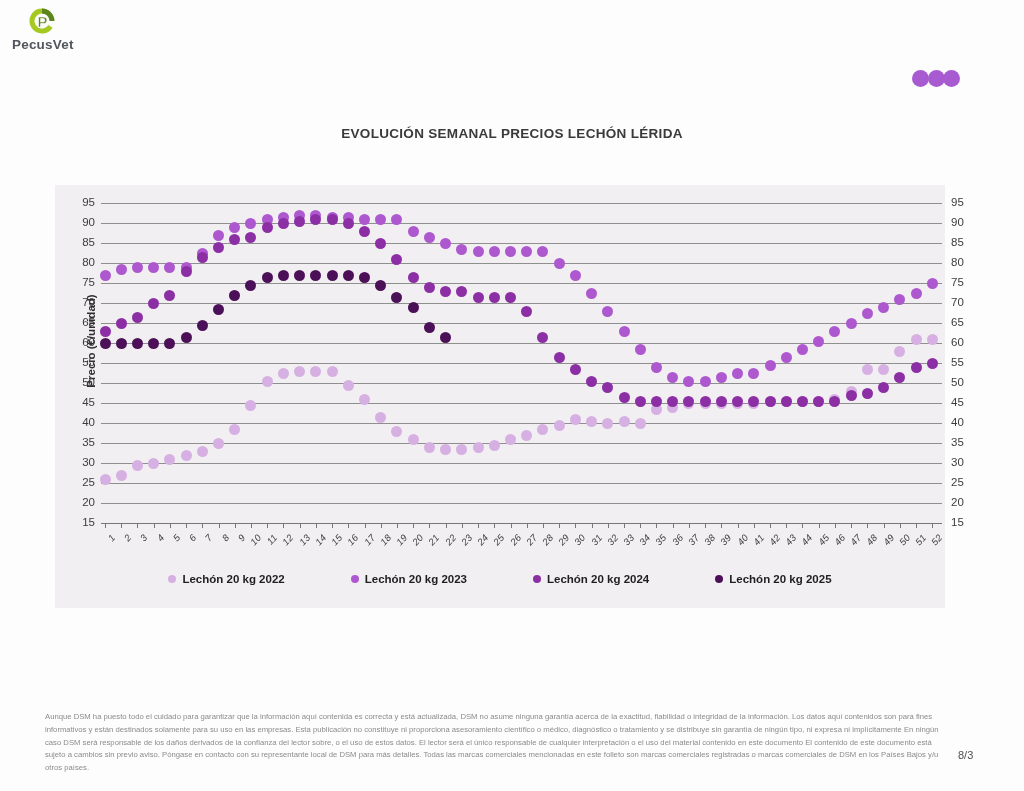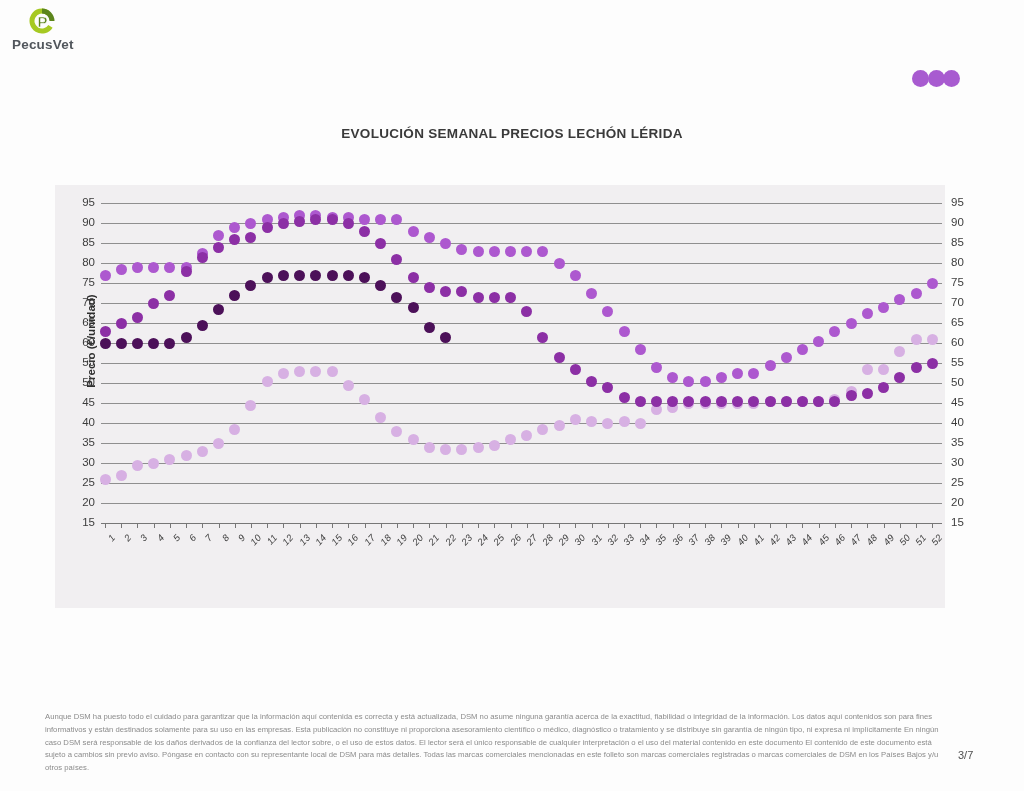--- a/index.html
+++ b/index.html
@@ -51,20 +51,38 @@
     <span class="brand-dot" style="left: 9px; background: rgb(168, 91, 208);"></span>
     <span class="brand-dot" style="left: 25px; background: rgb(168, 91, 208);"></span>
     <span class="brand-dot" style="left: 40px; background: rgb(168, 91, 208);"></span>
   </div>
 </div>
 
 <div class="page-title">EVOLUCIÓN SEMANAL PRECIOS LECHÓN LÉRIDA</div>
 
 <div class="chart-panel">
   <div class="y-axis-title">Precio (€/unidad)</div>
+  <div class="legend">
+      <div class="legend-item">
+        <span class="legend-dot" style="background: rgb(215, 176, 227);"></span>
+        <span class="legend-label">Lechón 20 kg 2022</span>
+      </div>
+      <div class="legend-item">
+        <span class="legend-dot" style="background: rgb(173, 88, 207);"></span>
+        <span class="legend-label">Lechón 20 kg 2023</span>
+      </div>
+      <div class="legend-item">
+        <span class="legend-dot" style="background: rgb(140, 47, 165);"></span>
+        <span class="legend-label">Lechón 20 kg 2024</span>
+      </div>
+      <div class="legend-item">
+        <span class="legend-dot" style="background: rgb(76, 16, 89);"></span>
+        <span class="legend-label">Lechón 20 kg 2025</span>
+      </div>
+    </div>
 <div class="gridline" style="top: 18px;"></div>
     <div class="ylab" style="left: 2px; top: 11px;">95</div>
     <div class="ylab-r" style="left: 896px; top: 11px;">95</div>
     <div class="gridline" style="top: 38px;"></div>
     <div class="ylab" style="left: 2px; top: 31px;">90</div>
     <div class="ylab-r" style="left: 896px; top: 31px;">90</div>
     <div class="gridline" style="top: 58px;"></div>
     <div class="ylab" style="left: 2px; top: 51px;">85</div>
     <div class="ylab-r" style="left: 896px; top: 51px;">85</div>
     <div class="gridline" style="top: 78px;"></div>
@@ -387,13 +405,13 @@
     <div class="dot" style="left: 287.8px; top: 85.3px; background: rgb(76, 16, 89);"></div>
     <div class="dot" style="left: 304.02px; top: 87.3px; background: rgb(76, 16, 89);"></div>
     <div class="dot" style="left: 320.24px; top: 94.5px; background: rgb(76, 16, 89);"></div>
     <div class="dot" style="left: 336.46px; top: 107.3px; background: rgb(76, 16, 89);"></div>
     <div class="dot" style="left: 352.68px; top: 116.5px; background: rgb(76, 16, 89);"></div>
     <div class="dot" style="left: 368.9px; top: 136.5px; background: rgb(76, 16, 89);"></div>
     <div class="dot" style="left: 385.12px; top: 147.3px; background: rgb(76, 16, 89);"></div>
   </div>
 
 <div class="footer-text">Aunque DSM ha puesto todo el cuidado para garantizar que la información aquí contenida es correcta y está actualizada, DSM no asume ninguna garantía acerca de la exactitud, fiabilidad o integridad de la información. Los datos aquí contenidos son para fines informativos y están destinados solamente para su uso en las empresas. Esta publicación no constituye ni proporciona asesoramiento científico o médico, diagnóstico o tratamiento y se distribuye sin garantía de ningún tipo, ni expresa ni implícitamente En ningún caso DSM será responsable de los daños derivados de la confianza del lector sobre, o el uso de estos datos. El lector será el único responsable de cualquier interpretación o el uso del material contenido en este documento El contenido de este documento está sujeto a cambios sin previo aviso. Póngase en contacto con su representante local de DSM para más detalles. Todas las marcas comerciales mencionadas en este folleto son marcas comerciales registradas o marcas comerciales de DSM en los Países Bajos y/u otros países.</div>
-<div class="page-number">3/7</div>
+<div class="page-number">8/3</div>
 
 </body></html>

